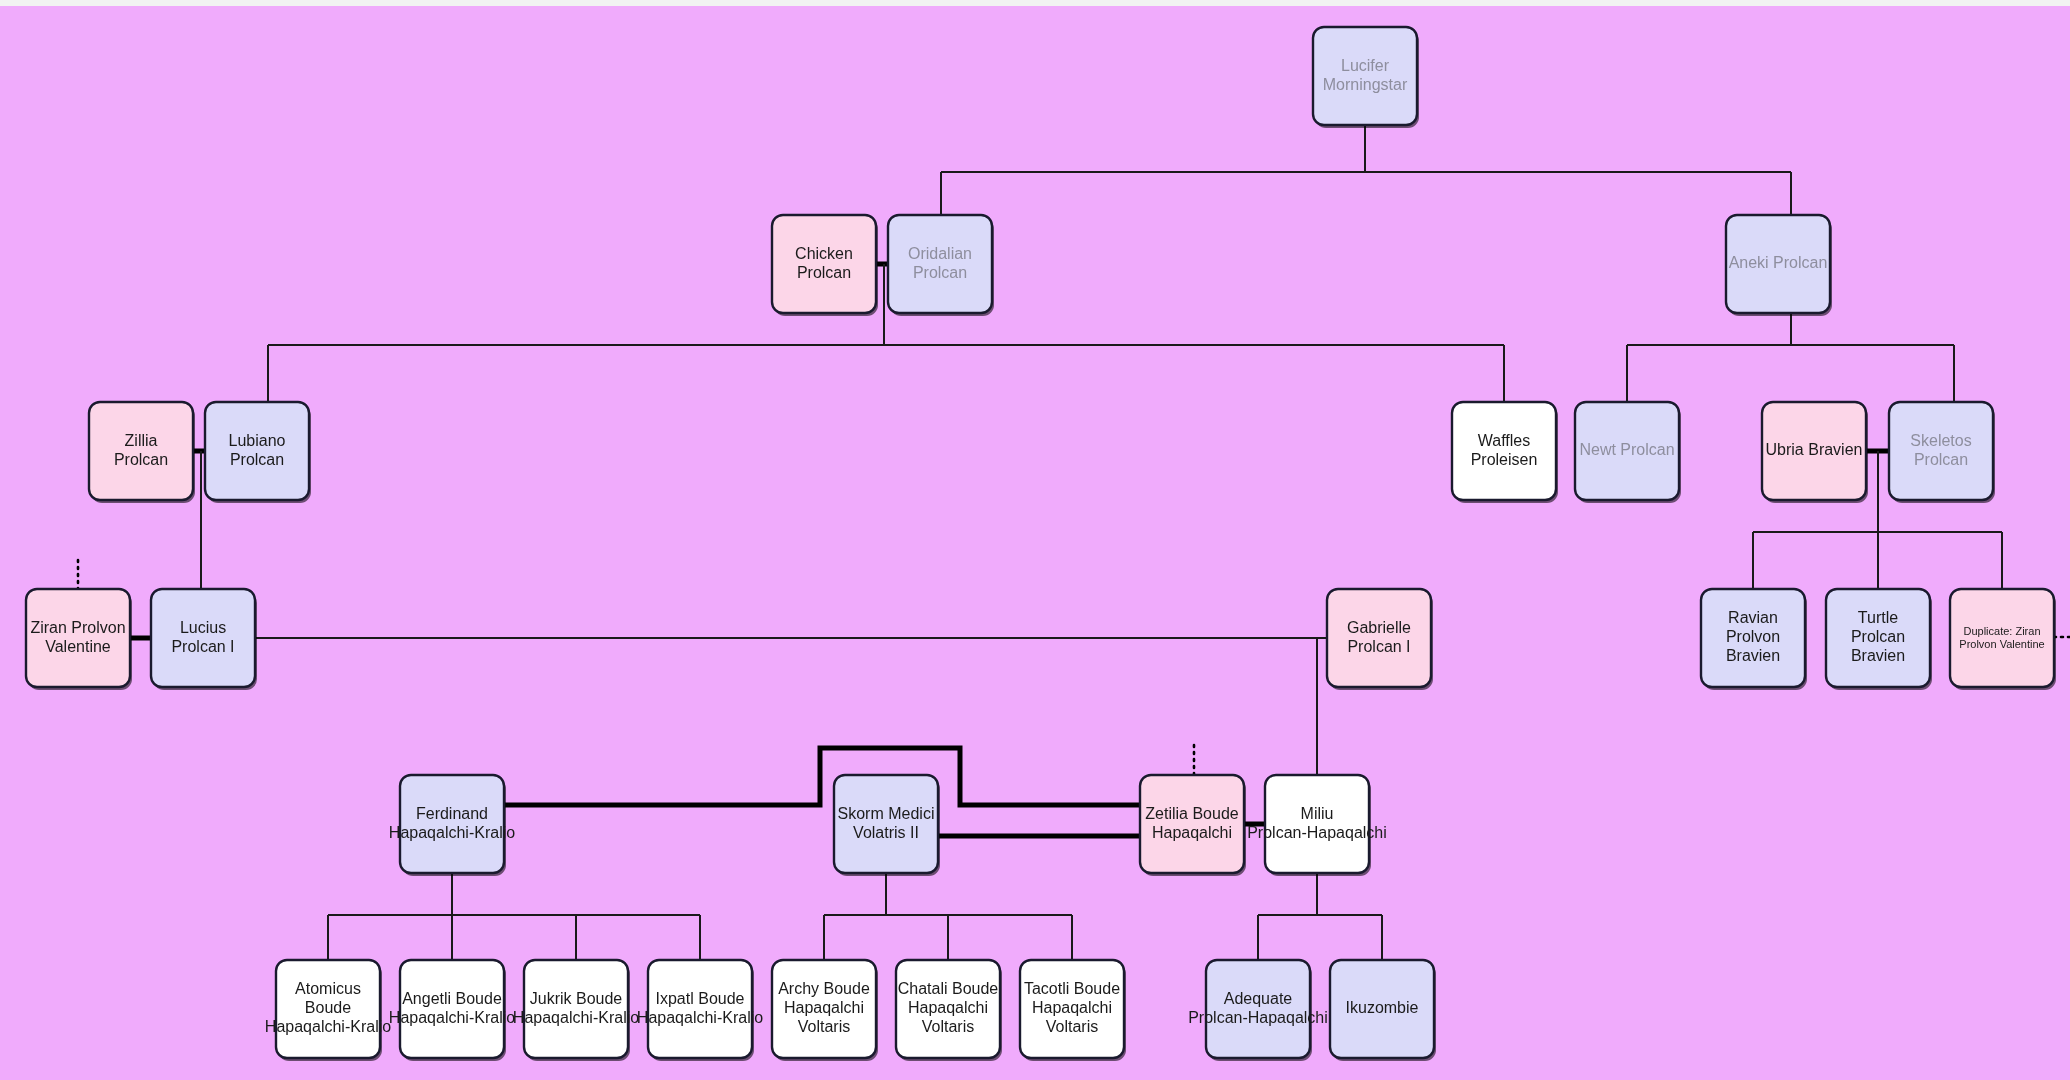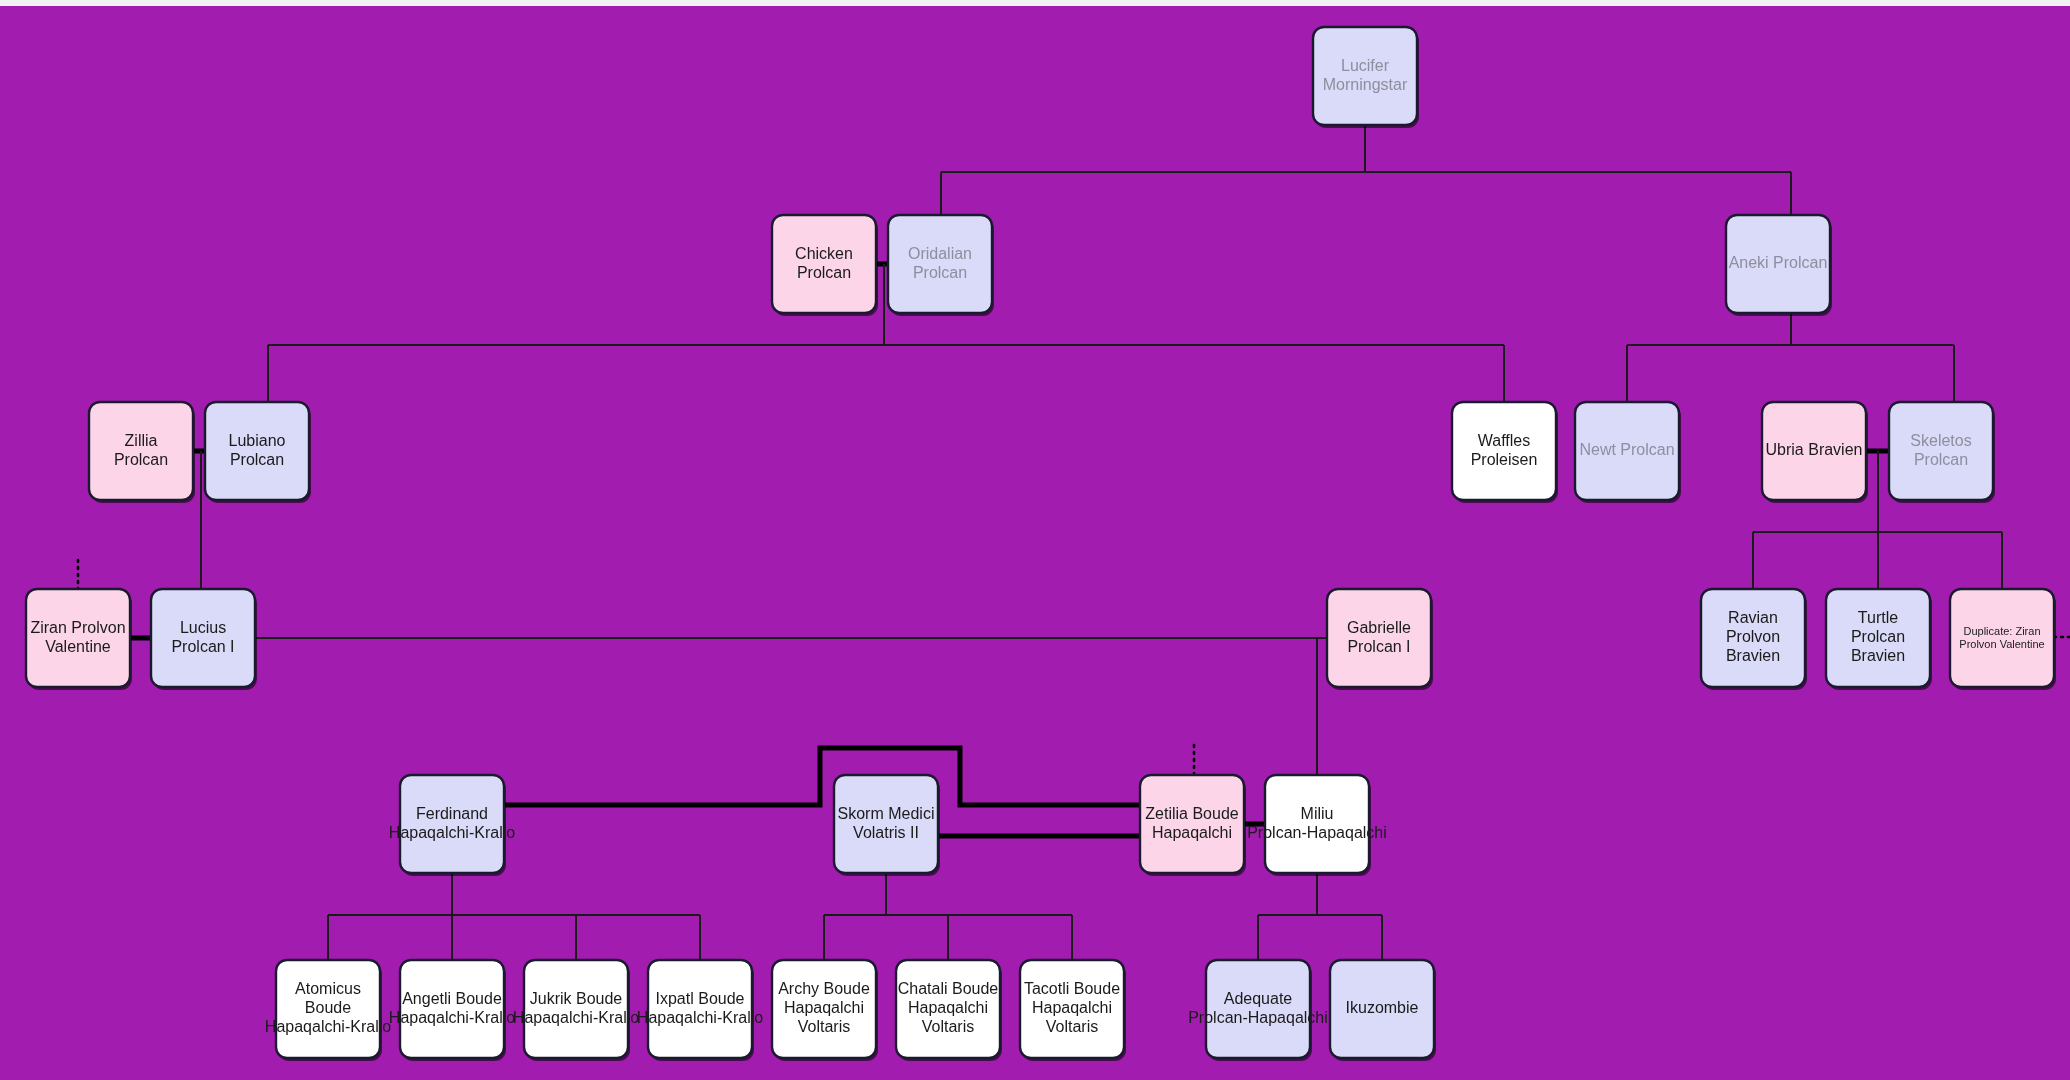--- a/index.html
+++ b/index.html
@@ -1,17 +1,17 @@
 <!DOCTYPE html>
 <html><head>
 <meta charset="utf-8">
 <style>
   html,body{margin:0;padding:0;background:#ffffff;}
   body{width:2070px;height:1080px;overflow:hidden;font-family:"Liberation Sans",sans-serif;}
-  #stage{position:relative;width:2070px;height:1080px;background:#a21caf;}
+  #stage{position:relative;width:2070px;height:1080px;background:#f0abfc;}
   svg#tree{position:absolute;left:0;top:0;width:2070px;height:1080px;display:block;}
   .node-rect{stroke:#1a1a2e;stroke-width:2.4;}
   .edge{fill:none;stroke:#1a1a1a;stroke-width:2;}
   .edge.thick{stroke:#000;stroke-width:5;}
   .edge.dotted{stroke:#000;stroke-width:2.6;stroke-dasharray:2 5;stroke-linecap:round;}
   .nlabel{font-family:"Liberation Sans",sans-serif;font-size:16px;fill:#1b1b1b;text-anchor:middle;dominant-baseline:middle;}
   .nlabel.dim{fill:#8e8e9e;}
   .nlabel.small{font-size:11px;}
   .topbar{position:absolute;left:0;top:0;width:2070px;height:6px;background:#f2f2f2;}
 </style>

